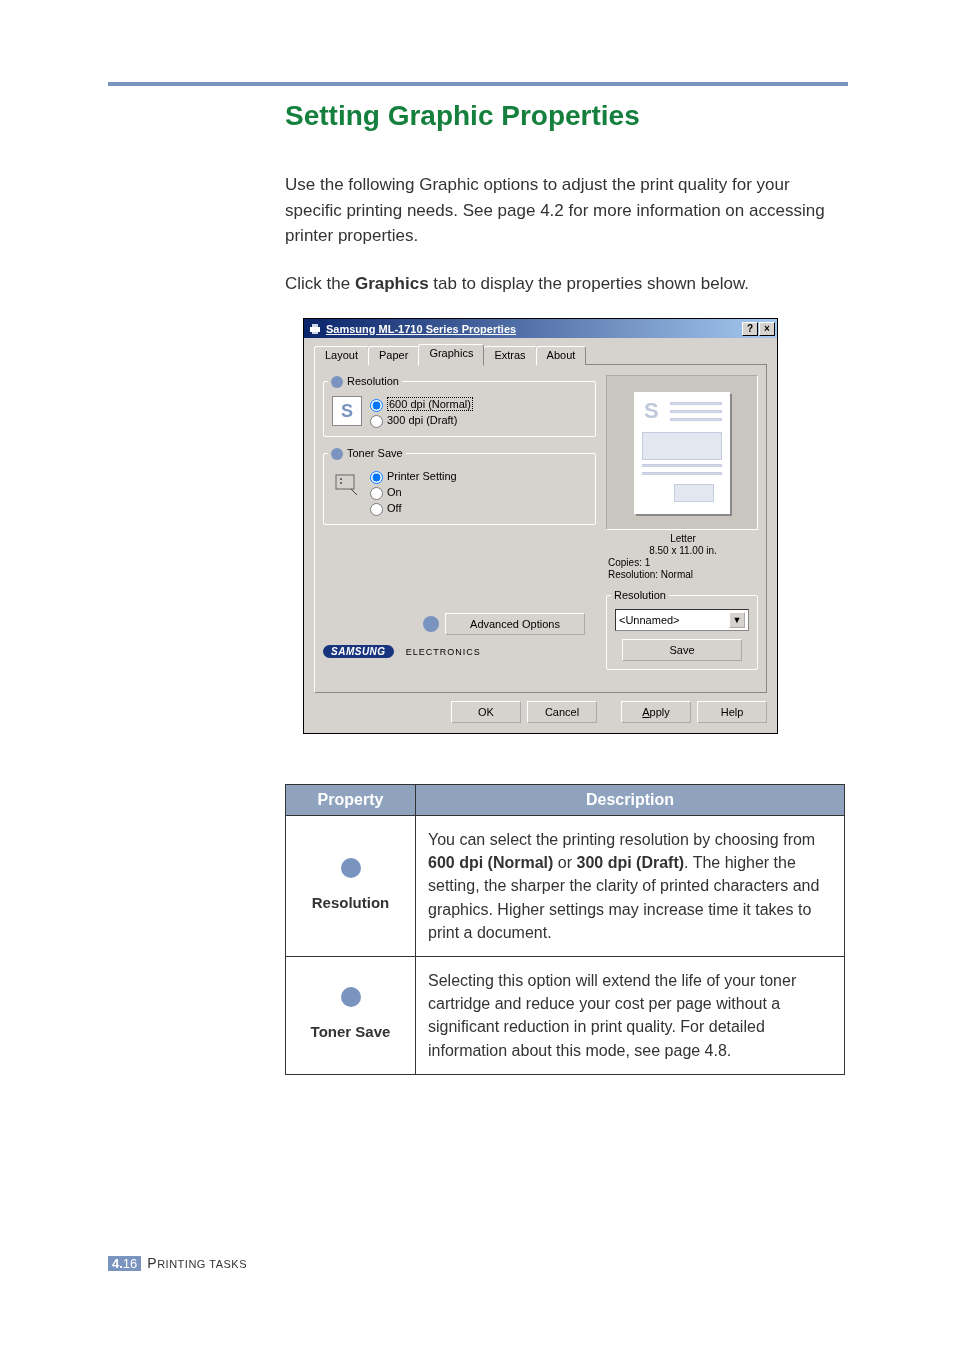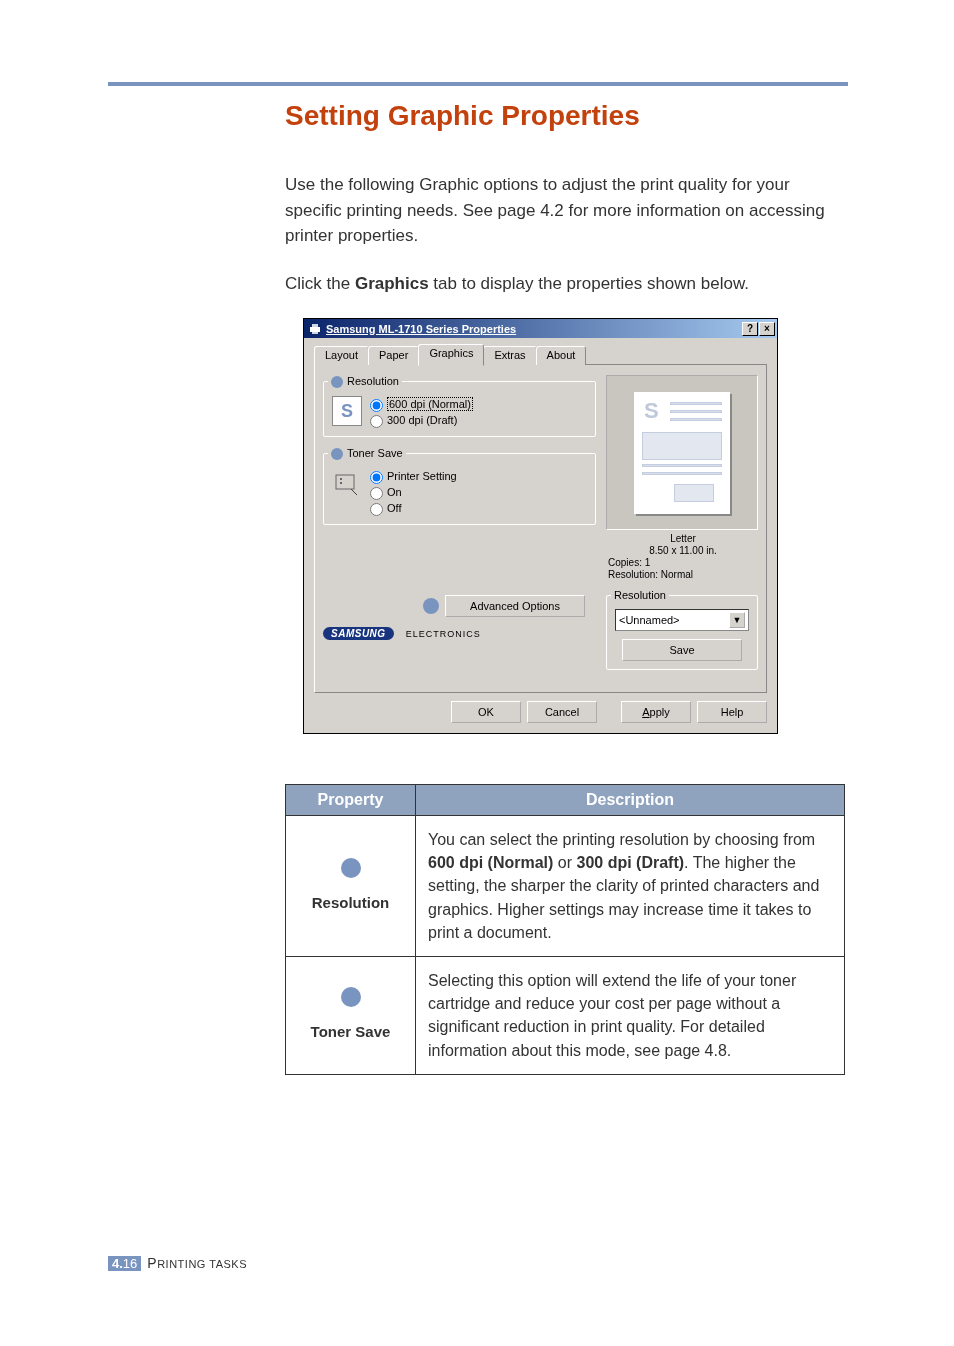--- a/index.html
+++ b/index.html
@@ -22,21 +22,21 @@
   }
   .content {
     position: absolute;
     left: 285px;
     top: 100px;
     width: 565px;
   }
   h1.page-title {
     font-size: 28px;
     font-weight: bold;
-    color: #c2410c;
+    color: #15803d;
     margin: 0 0 40px 0;
     font-family: Verdana, Geneva, sans-serif;
   }
   p.body {
     font-size: 17px;
     line-height: 1.5;
     margin: 0 0 22px 0;
     color: #333;
   }
   .bold { font-weight: bold; }
@@ -197,21 +197,21 @@
   .winbtn {
     height: 22px;
     min-width: 70px;
     border: 1px outset #fff;
     background: #d6d3ce;
     font-size: 11px;
     font-family: Tahoma, Arial, sans-serif;
     padding: 0 10px;
     display: inline-flex; align-items: center; justify-content: center;
   }
-  .advanced-row { display: flex; align-items: center; gap: 6px; margin-top: 70px; justify-content: flex-start; padding-left: 100px;}
+  .advanced-row { display: flex; align-items: center; gap: 6px; margin-top: 88px; justify-content: flex-start; padding-left: 100px;}
   .adv-dot {
     width: 16px; height: 16px; border-radius: 50%; background: #7a94c0;
   }
   .samsung-banner {
     margin-top: 10px;
     display: flex; align-items: baseline; gap: 12px;
   }
   .sams-oval {
     background: #19347e;
     color: #fff;

